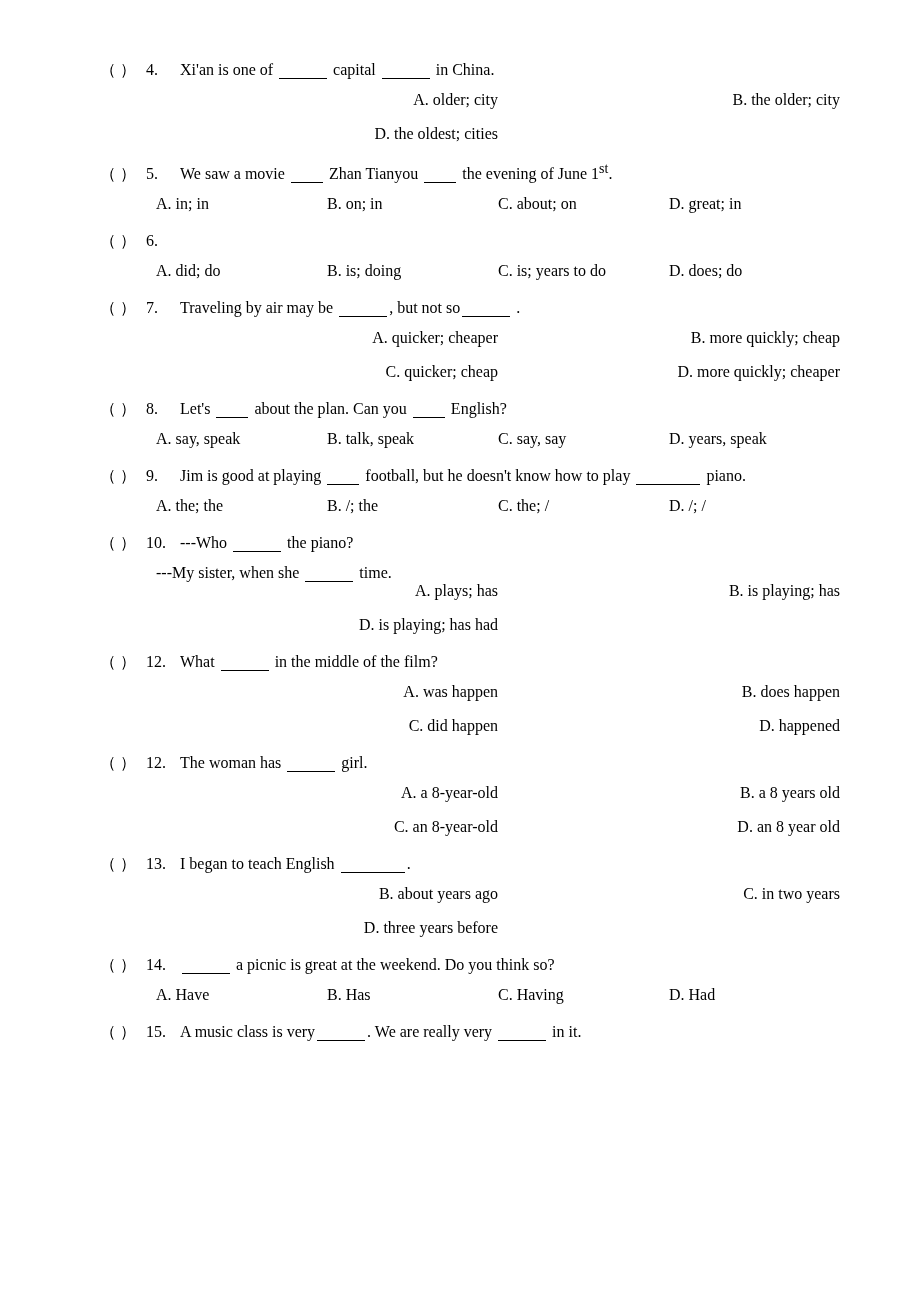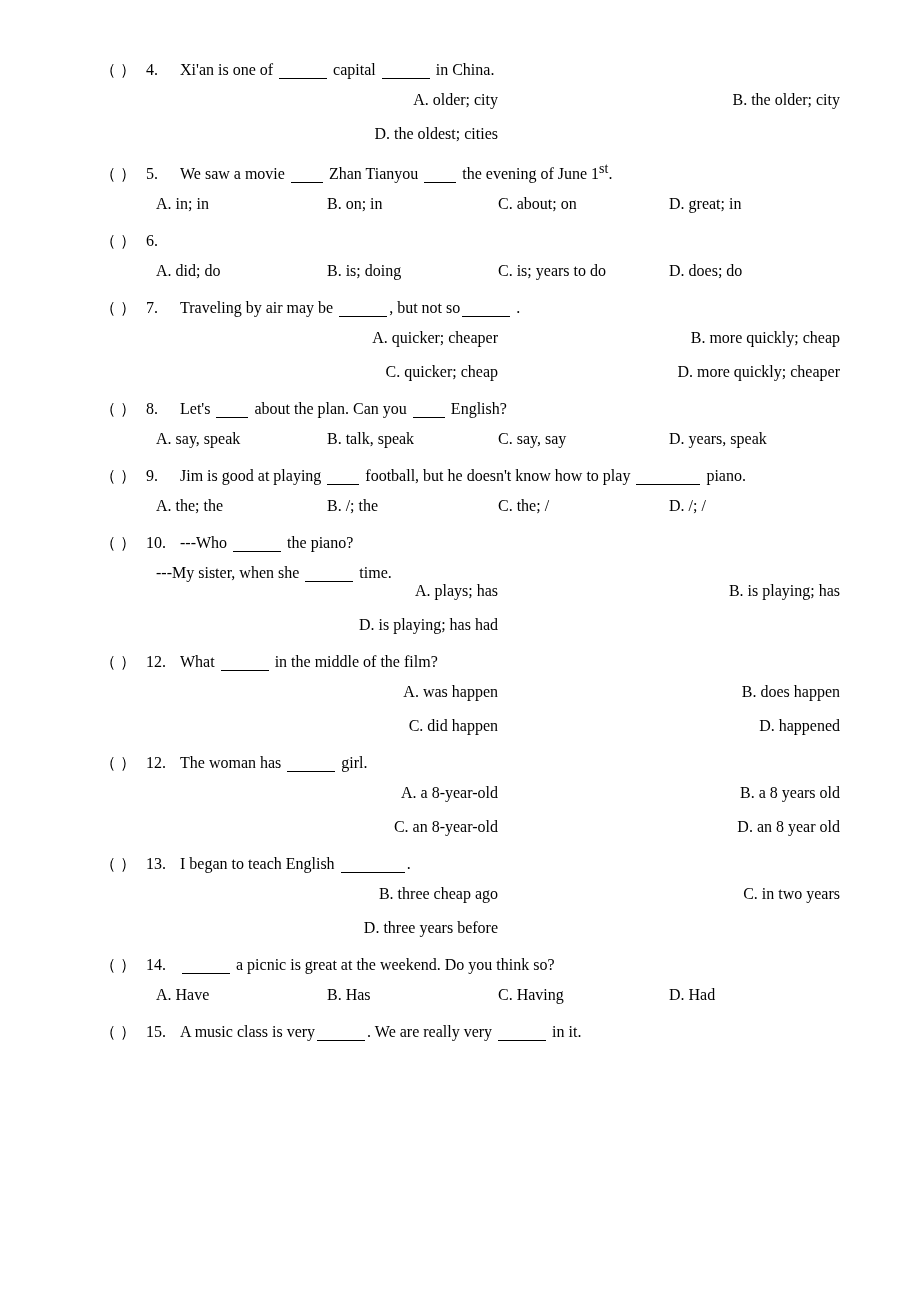--- a/index.html
+++ b/index.html
@@ -216,21 +216,21 @@
   </div>
 
   <div class="question-block">
     <div class="question-line">
       <span class="bracket-left">（</span>
       <span class="bracket-right">）</span>
       <span class="q-num">13.</span>
       <span class="q-text">I began to teach English <span class="blank blank-long"></span>.</span>
     </div>
     <div class="options-grid">
-      <span class="option">B. three cheap ago</span>
+      <span class="option">B. about years ago</span>
       <span class="option">C. in two years</span>
       <span class="option">D. three years before</span>
     </div>
   </div>
 
   <div class="question-block">
     <div class="question-line">
       <span class="bracket-left">（</span>
       <span class="bracket-right">）</span>
       <span class="q-num">14.</span>

